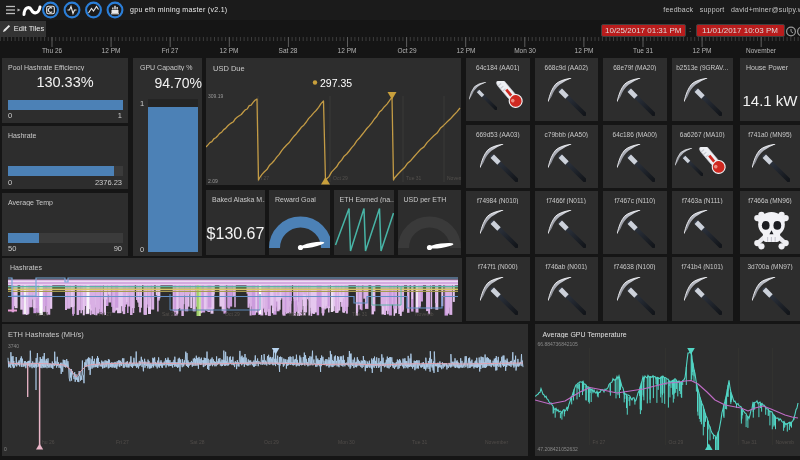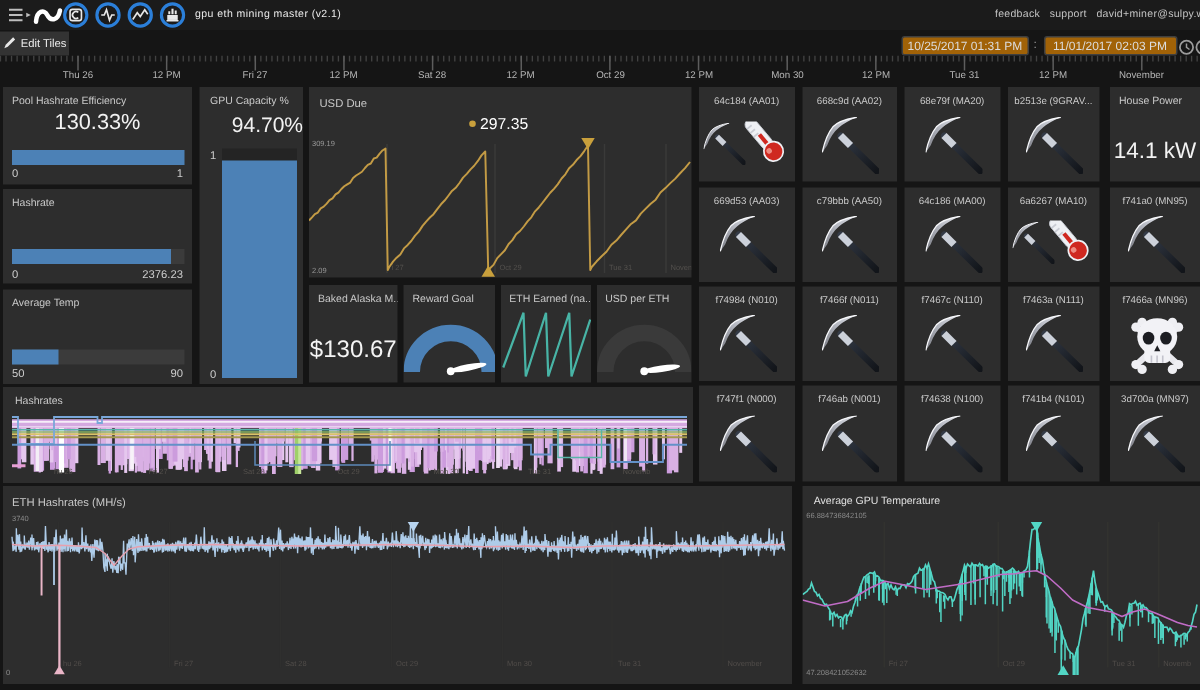--- a/index.html
+++ b/index.html
@@ -1,20 +1,20 @@
 <!DOCTYPE html>
 <html><head><meta charset="utf-8">
 <style>
 *{margin:0;padding:0;box-sizing:border-box}
 html,body{width:800px;height:460px;overflow:hidden;background:#151515;font-family:"Liberation Sans",sans-serif}
 #page{position:relative;width:800px;height:460px;background:#151515;overflow:hidden;will-change:transform}
 #topbar{position:absolute;left:0;top:0;width:800px;height:20px;background:#1b1b1b}
 #toolrow{position:absolute;left:0;top:20px;width:728px;height:17px}
 #edittiles{position:absolute;left:0;top:0.5px;width:46px;height:16px;background:#333333;color:#ececec;font-size:7.5px;display:flex;align-items:center;justify-content:center;white-space:nowrap}
-.datebox{position:absolute;top:4px;height:13px;background:#a16207;border:1px solid #3f3f3f;border-radius:2px;color:#dcdcdc;font-size:8px;text-align:center;line-height:11px;white-space:nowrap}
+.datebox{position:absolute;top:4px;height:13px;background:#b91c1c;border:1px solid #3f3f3f;border-radius:2px;color:#dcdcdc;font-size:8px;text-align:center;line-height:11px;white-space:nowrap}
 #ruler{position:absolute;left:0;top:37px;width:800px;height:21px}
 .tile{position:absolute;background:#2d2d2d;overflow:hidden}
 .ttitle{font-size:7px;color:#c9c9c9;position:relative;white-space:nowrap;overflow:hidden}
 .ptitle{font-size:6.5px;color:#c9c9c9;text-align:center;padding-top:6px;white-space:nowrap;overflow:hidden}
 svg{display:block}
 text{font-family:"Liberation Sans",sans-serif}
 </style></head>
 <body>
 <div id="page">
 <svg width="0" height="0" style="position:absolute">
@@ -109,21 +109,21 @@
  </svg>
  <div style="position:absolute;left:130px;top:6px;font-size:7px;color:#ececec;letter-spacing:0.3px">gpu eth mining master (v2.1)</div>
  <div style="position:absolute;left:545px;top:6px;width:258px;font-size:7px;color:#c4c4c4;text-align:right;letter-spacing:0.2px">feedback&nbsp;&nbsp;&nbsp;support&nbsp;&nbsp;&nbsp;david+miner@sulpy.w</div>
 </div>
 <div id="toolrow">
  <div id="edittiles"><svg width="9" height="9" viewBox="0 0 10 10" style="margin-right:3px">
           <path d="M1,9 L2,6.5 L7.5,1 L9,2.5 L3.5,8 Z" fill="#e8e8e8"></path>
         </svg>Edit Tiles</div>
  <div class="datebox" style="left:600.5px;width:85.5px">10/25/2017 01:31 PM</div>
  <div style="position:absolute;left:689px;top:5px;font-size:8px;color:#999">:</div>
- <div class="datebox" style="left:695.5px;width:89px">11/01/2017 02:03 PM</div>
+ <div class="datebox" style="left:695.5px;width:89px">11/01/2017 10:03 PM</div>
  <svg width="16" height="17" viewBox="0 0 16 17" style="position:absolute;left:784px;top:2px">
   <circle cx="7" cy="9.5" r="4.4" fill="none" stroke="#9a9a9a" stroke-width="1.2"></circle>
   <polyline points="7,7 7,9.5 9,11" fill="none" stroke="#9a9a9a" stroke-width="1"></polyline>
  </svg>
  <svg width="10" height="17" viewBox="0 0 10 17" style="position:absolute;left:795px;top:2px">
   <circle cx="7" cy="9.5" r="4.4" fill="none" stroke="#9a9a9a" stroke-width="1.2"></circle>
  </svg>
 </div>
 <div id="ruler">
  <svg width="800" height="11" viewBox="0 0 800 11" style="position:absolute;left:0;top:0">

